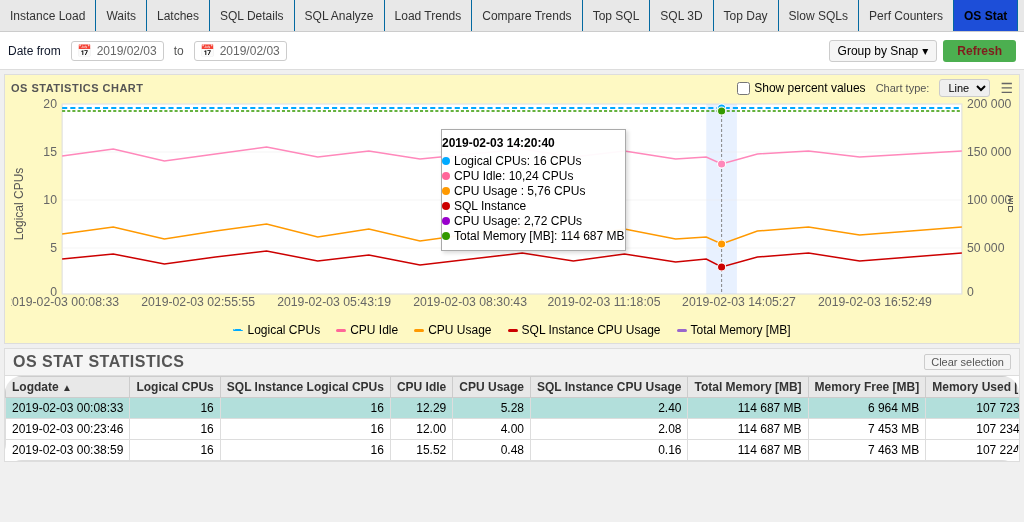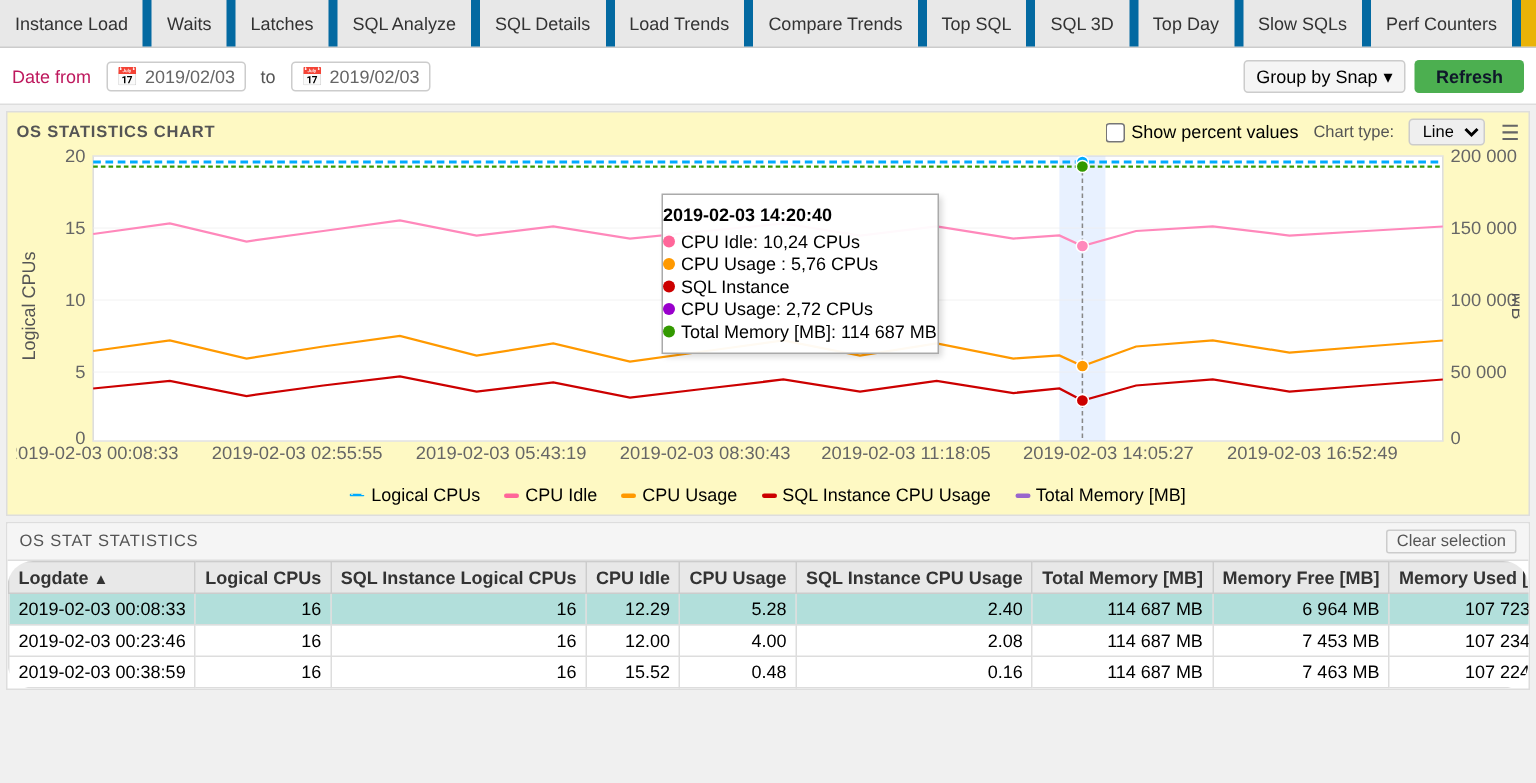--- a/index.html
+++ b/index.html
@@ -10,43 +10,43 @@
       display: flex;
       align-items: center;
       background: #e8e8e8;
       border-bottom: 1px solid #ccc;
       height: 32px;
     }
     .nav-tab {
       padding: 6px 10px;
       cursor: pointer;
       color: #333;
-      border-right: 6px solid #0369a1;
+      border-right: 1px solid #0369a1;
       height: 100%;
       display: flex;
       align-items: center;
       white-space: nowrap;
     }
     .nav-tab.active {
-      background: #eab308;
+      background: #1d4ed8;
       font-weight: bold;
       color: #000;
     }
 
     
     .toolbar {
       display: flex;
       align-items: center;
       background: #fff;
       padding: 6px 8px;
       border-bottom: 1px solid #ddd;
       height: 38px;
       gap: 6px;
     }
-    .toolbar-label { color: #be185d; margin-right: 4px; }
+    .toolbar-label { color: #0f172a; margin-right: 4px; }
     .date-input {
       display: flex;
       align-items: center;
       border: 1px solid #ccc;
       border-radius: 3px;
       padding: 2px 6px;
       background: #fff;
       gap: 4px;
     }
     .date-input span { color: #666; }
@@ -57,21 +57,21 @@
       align-items: center;
       border: 1px solid #ccc;
       border-radius: 3px;
       padding: 3px 8px;
       background: #f5f5f5;
       cursor: pointer;
       gap: 4px;
     }
     .refresh-btn {
       background: #4caf50;
-      color: #0f172a;
+      color: #7f1d1d;
       border: none;
       border-radius: 3px;
       padding: 4px 14px;
       cursor: pointer;
       font-weight: bold;
     }
 
     
     .chart-section {
       background: #fef9c3;
@@ -163,21 +163,21 @@
       border: 1px solid #ddd;
     }
     .stats-header {
       display: flex;
       align-items: center;
       justify-content: space-between;
       padding: 4px 8px;
       background: #f5f5f5;
       border-bottom: 1px solid #ddd;
     }
-    .stats-title { font-size: 11px; font-weight: normal; color: #555; letter-spacing: 0.5px; }
+    .stats-title { font-size: 16px; font-weight: bold; color: #555; letter-spacing: 0.5px; }
     .clear-selection-btn {
       font-size: 11px;
       color: #555;
       cursor: pointer;
       border: 1px solid #ccc;
       padding: 1px 6px;
       background: #f5f5f5;
       border-radius: 2px;
     }
 
@@ -208,22 +208,22 @@
     .data-table tr:not(.highlight) td { background: #fff; }
     .sort-arrow { font-size: 10px; }
   </style>
 </head>
 <body>
 
 <div class="top-nav">
   <div class="nav-tab">Instance Load</div>
   <div class="nav-tab">Waits</div>
   <div class="nav-tab">Latches</div>
+  <div class="nav-tab">SQL Details</div>
   <div class="nav-tab">SQL Analyze</div>
-  <div class="nav-tab">SQL Details</div>
   <div class="nav-tab">Load Trends</div>
   <div class="nav-tab">Compare Trends</div>
   <div class="nav-tab">Top SQL</div>
   <div class="nav-tab">SQL 3D</div>
   <div class="nav-tab">Top Day</div>
   <div class="nav-tab">Slow SQLs</div>
   <div class="nav-tab">Perf Counters</div>
   <div class="nav-tab active">OS Stat</div>
 </div>
 
@@ -314,20 +314,24 @@
       <text x="316" y="207" text-anchor="middle" font-size="8" fill="#666">2019-02-03 05:43:19</text>
       <text x="449" y="207" text-anchor="middle" font-size="8" fill="#666">2019-02-03 08:30:43</text>
       <text x="580" y="207" text-anchor="middle" font-size="8" fill="#666">2019-02-03 11:18:05</text>
       <text x="712" y="207" text-anchor="middle" font-size="8" fill="#666">2019-02-03 14:05:27</text>
       <text x="845" y="207" text-anchor="middle" font-size="8" fill="#666">2019-02-03 16:52:49</text>
     </svg>
 
     
     <div class="tooltip">
       <div class="tooltip-title">2019-02-03 14:20:40</div>
+      <div class="tooltip-row">
+        <div class="tooltip-dot" style="background:#00aaff"></div>
+        <span>Logical CPUs: 16 CPUs</span>
+      </div>
       <div class="tooltip-row">
         <div class="tooltip-dot" style="background:#ff6699"></div>
         <span>CPU Idle: 10,24 CPUs</span>
       </div>
       <div class="tooltip-row">
         <div class="tooltip-dot" style="background:#ff9900"></div>
         <span>CPU Usage : 5,76 CPUs</span>
       </div>
       <div class="tooltip-row">
         <div class="tooltip-dot" style="background:#cc0000"></div>

